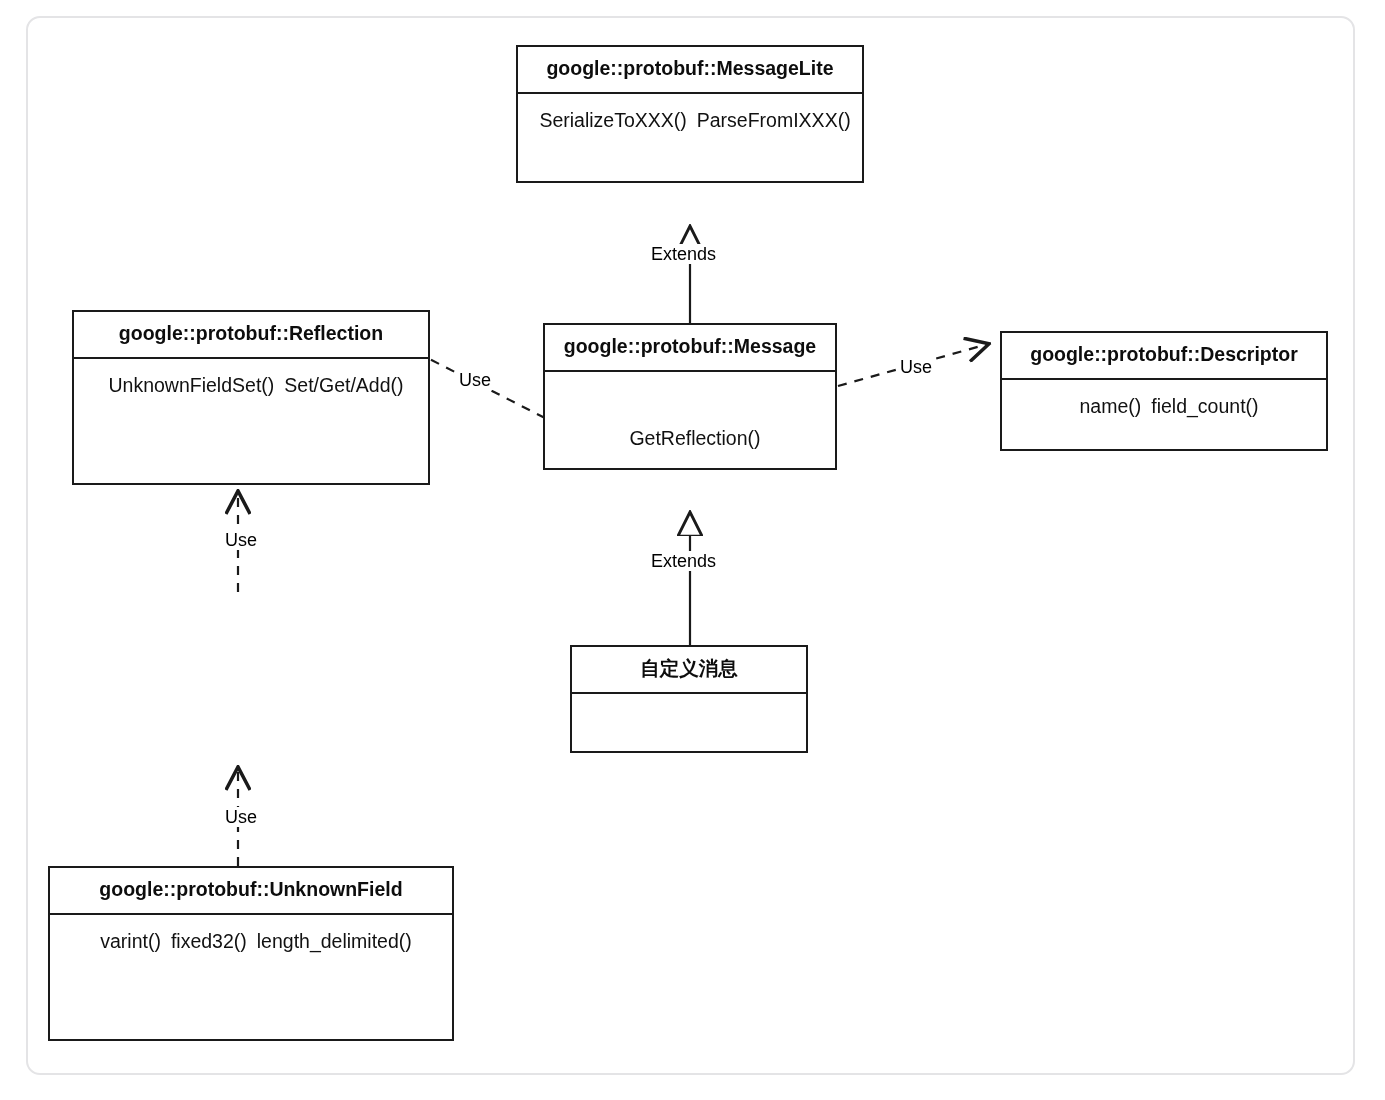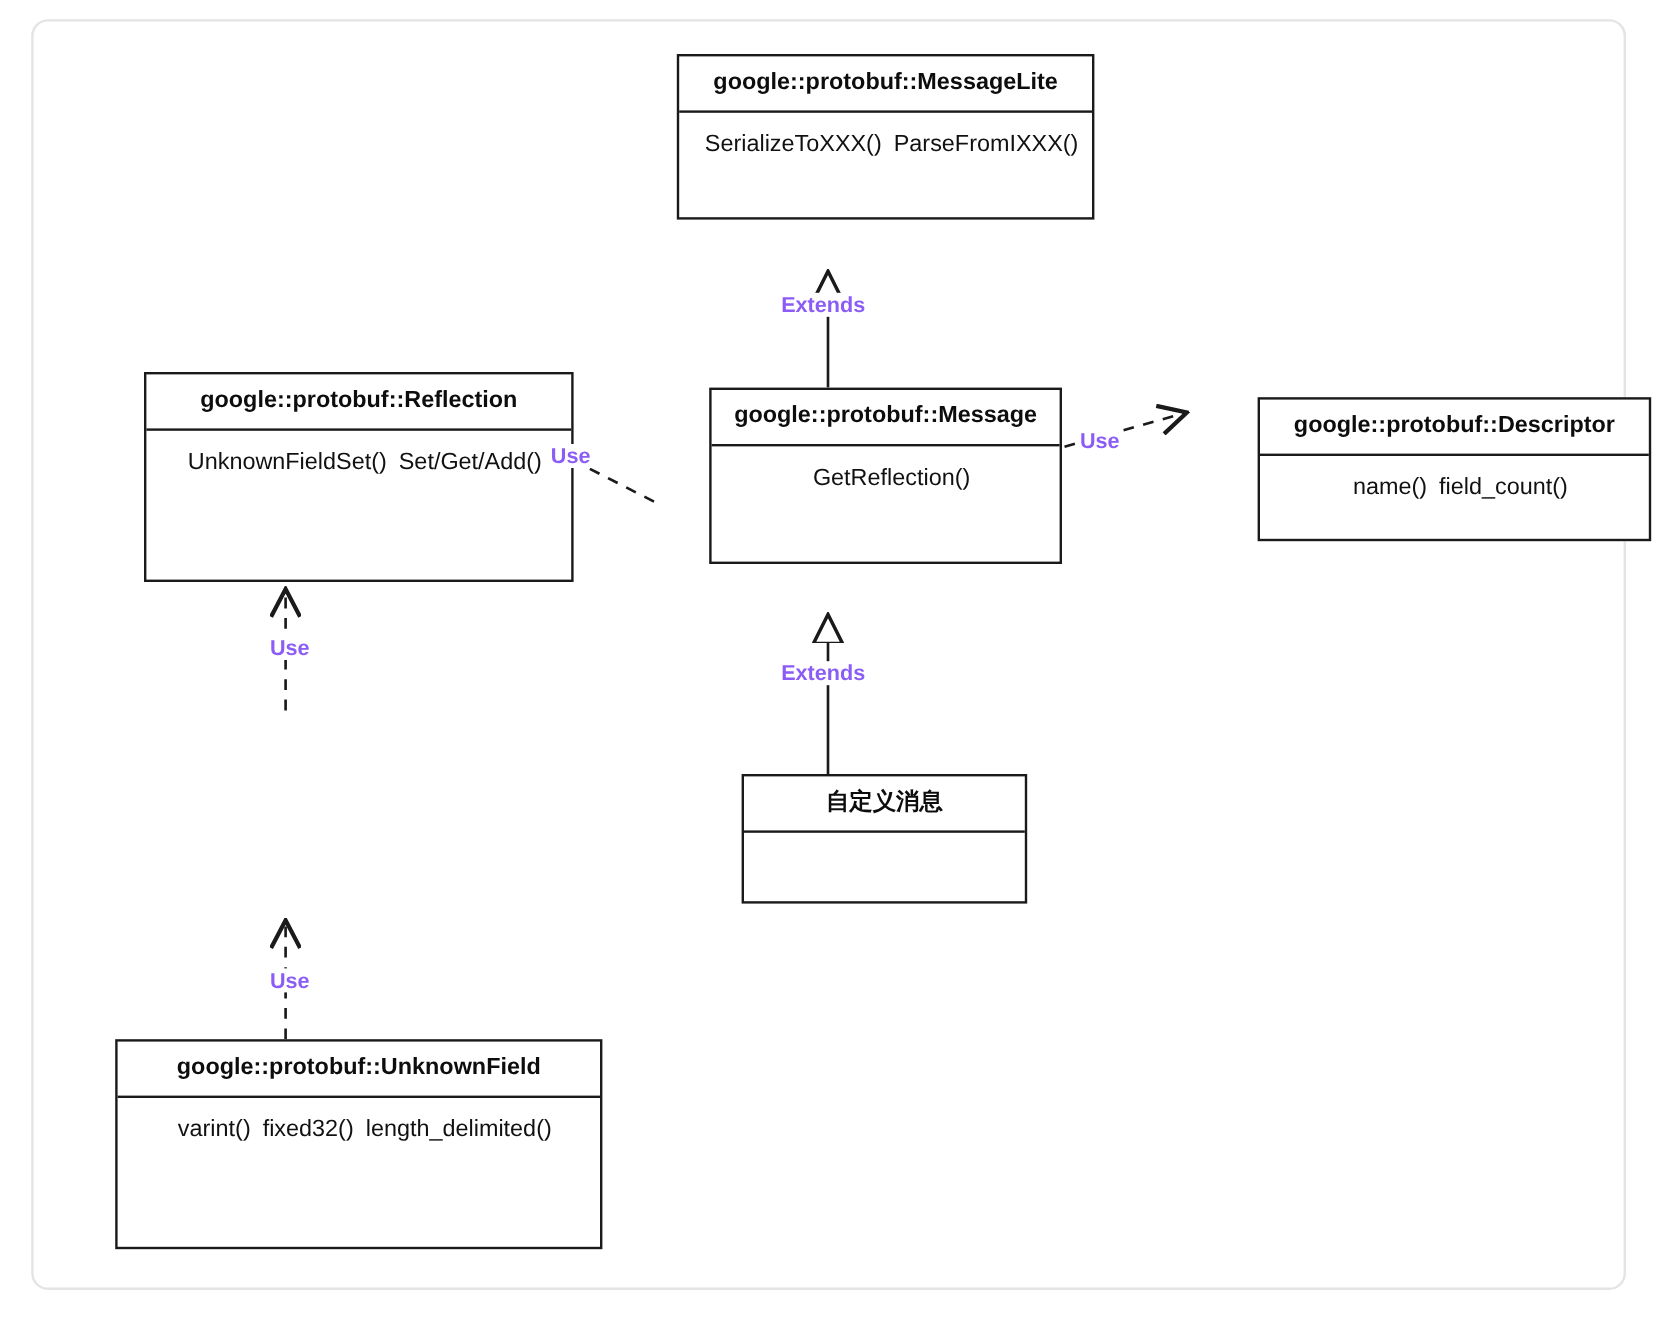--- a/index.html
+++ b/index.html
@@ -46,21 +46,20 @@
   }
 
   
   .uml-class {
     position: absolute;
     box-sizing: border-box;
     background: #ffffff;
     border: 2px solid #1a1a1a;
     display: flex;
     flex-direction: column;
-    margin-left: 48px;
   }
   .uml-title {
     box-sizing: border-box;
     font-weight: bold;
     font-size: 19.5px;
     color: #0d0d0d;
     text-align: center;
     line-height: 1;
     padding: 12px 10px 13px 10px;
     border-bottom: 2px solid #1a1a1a;
@@ -81,26 +80,25 @@
     white-space: nowrap;
   }
   .uml-body.empty {
     min-height: 46px;
   }
 
   
   .edge-label {
     position: absolute;
     font-size: 18px;
-    color: #8b5cf6;
+    color: #000000;
     background: #ffffff;
     line-height: 1;
     padding: 1px 3px;
     white-space: nowrap;
-    font-weight: bold;
   }
 </style>
 </head>
 <body>
 
 <div id="canvas">
 
   <div id="frame"></div>
 
   <svg id="edges" viewBox="0 0 1385 1100" xmlns="http://www.w3.org/2000/svg">
@@ -147,21 +145,21 @@
   </div>
 
   <div class="uml-class" style="left:72px; top:310px; width:358px; height:175px;">
     <div class="uml-title">google::protobuf::Reflection</div>
     <div class="uml-body">
       <div class="uml-method">UnknownFieldSet()</div>
       <div class="uml-method">Set/Get/Add()</div>
     </div>
   </div>
 
-  <div class="uml-class" style="left:543px; top:323px; width:294px; height:147px;">
+  <div class="uml-class" style="left:543px; top:323px; width:294px; height:147px;gap:40px;">
     <div class="uml-title">google::protobuf::Message</div>
     <div class="uml-body">
       <div class="uml-method">GetReflection()</div>
     </div>
   </div>
 
   <div class="uml-class" style="left:1000px; top:331px; width:328px; height:120px;">
     <div class="uml-title">google::protobuf::Descriptor</div>
     <div class="uml-body">
       <div class="uml-method">name()</div>

